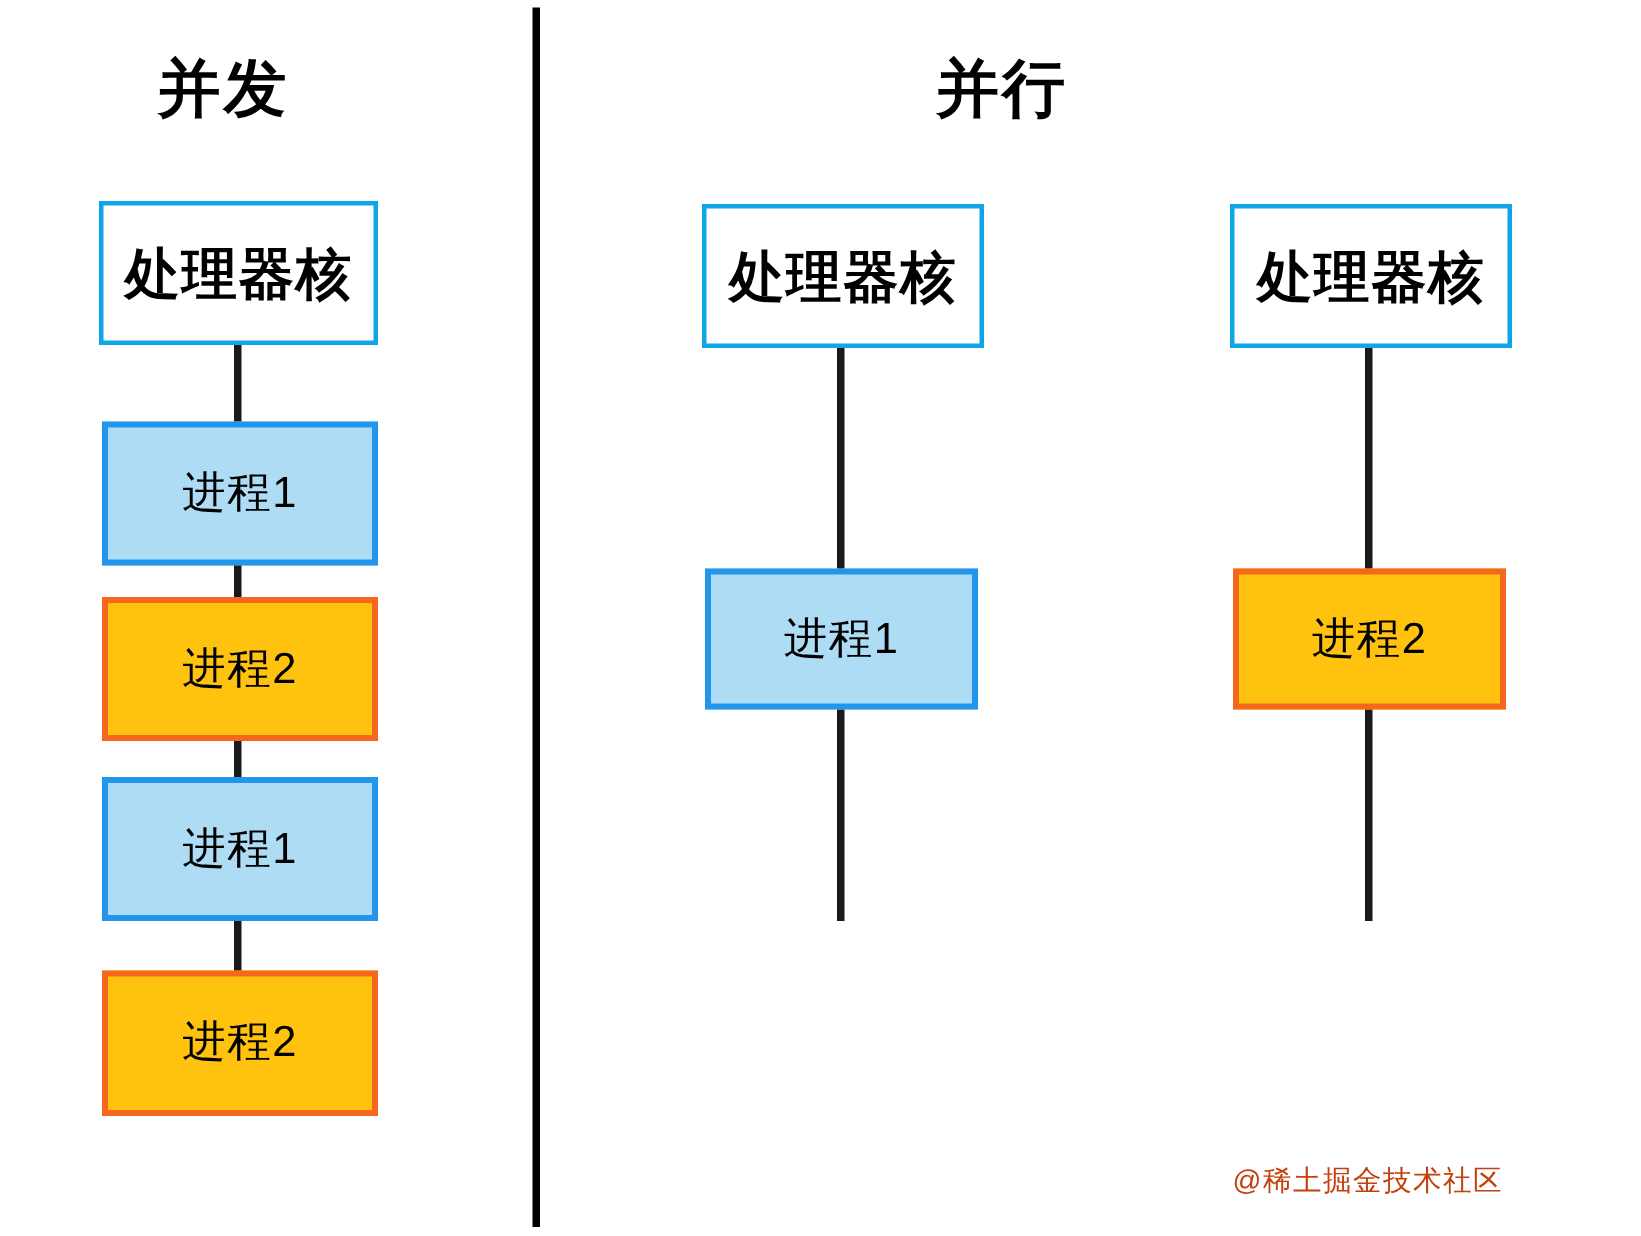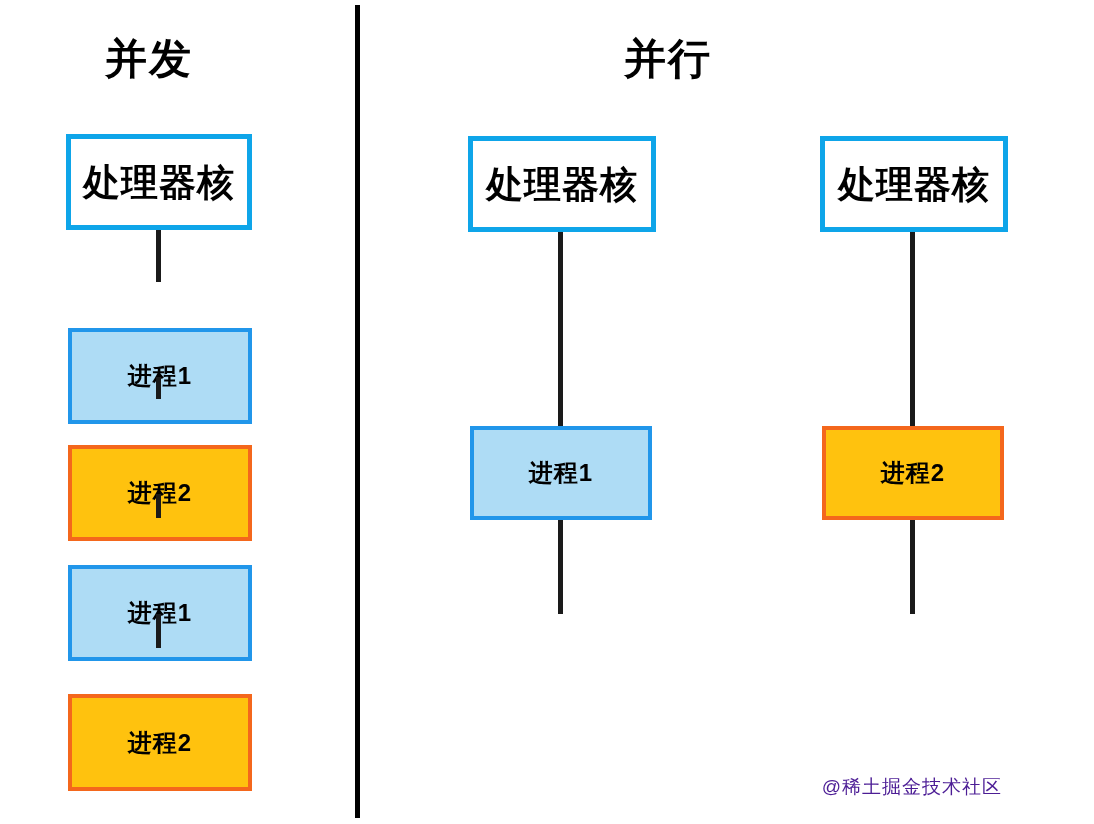--- a/index.html
+++ b/index.html
@@ -54,48 +54,47 @@
     position: absolute;
     box-sizing: border-box;
     display: flex;
     align-items: center;
     justify-content: center;
     color: #000000;
     white-space: nowrap;
     line-height: 1;
   }
   .node-core {
-    border: 5px solid #0ea5e9;
+    border: 3px solid #0ea5e9;
     background: #ffffff;
     font-size: 37px;
     font-weight: bold;
     letter-spacing: 1px;
   }
   .node-proc {
-    font-size: 24px;
-    font-weight: bold;
+    font-size: 29px;
+    font-weight: normal;
     letter-spacing: 1px;
-    margin-top: 47px;
   }
   .node-blue {
     border: 4px solid #2196ea;
     background: #aedcf5;
   }
   .node-orange {
     border: 4px solid #f4671c;
     background: #ffc20e;
   }
 
   
   .watermark {
     position: absolute;
     right: 16px;
     bottom: 24px;
     font-size: 19px;
-    color: #4c1d95;
+    color: #c2410c;
     letter-spacing: 1px;
     white-space: nowrap;
     user-select: none;
   }
 </style>
 </head>
 <body>
 
 <div id="canvas">
 

